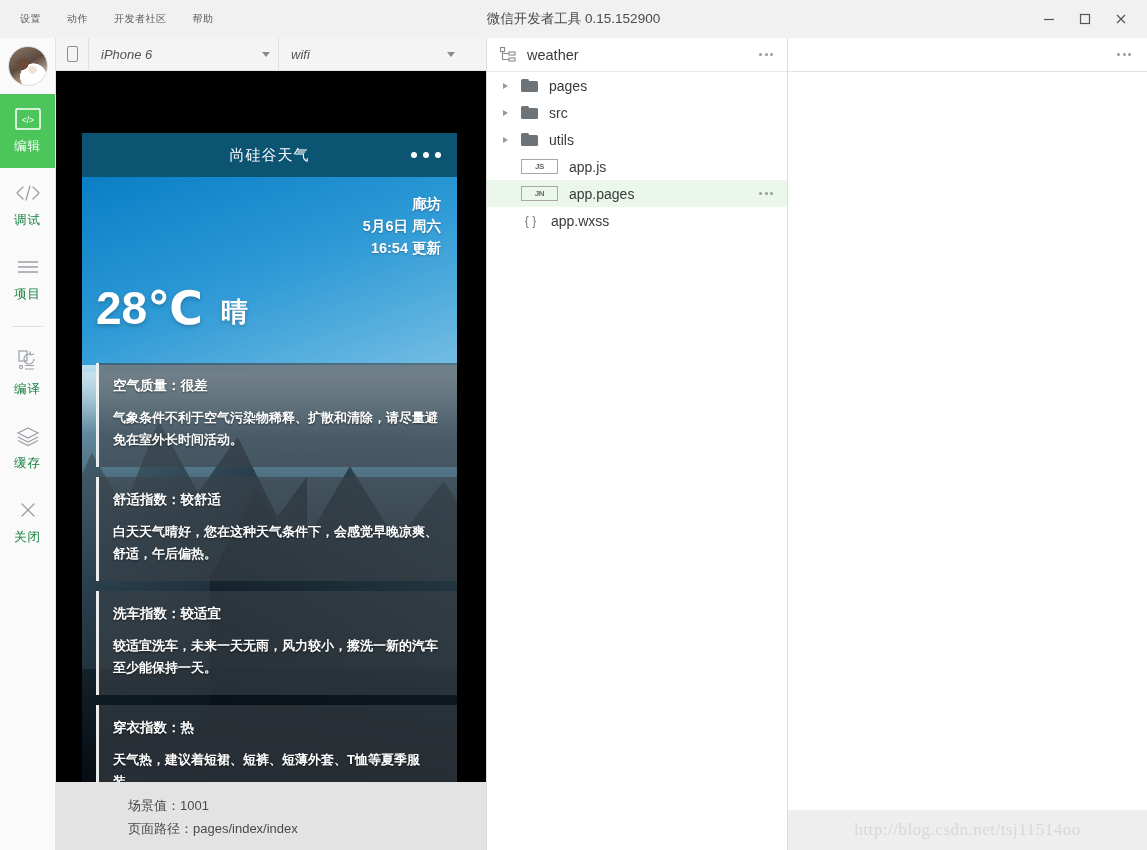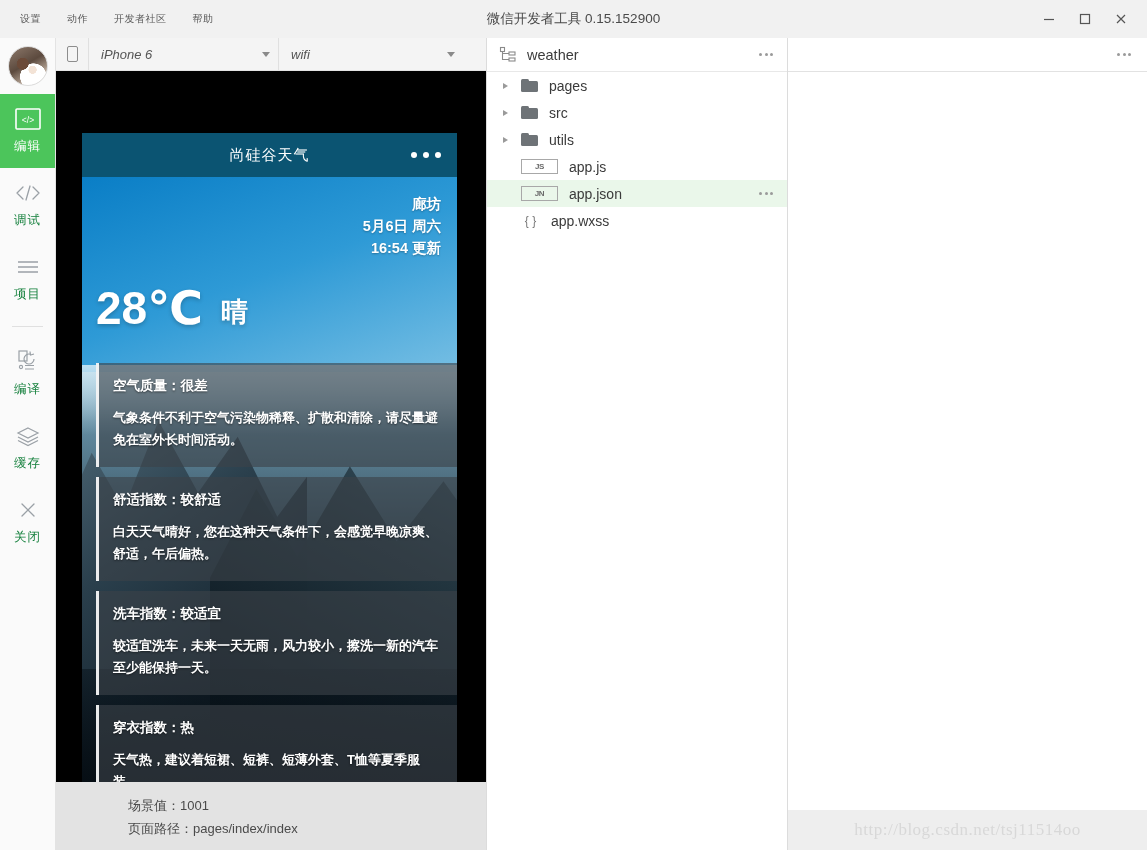--- a/index.html
+++ b/index.html
@@ -492,21 +492,21 @@
       <span class="name">utils</span>
     </div>
     <div class="tree-row">
       <span class="arrow"></span>
       <span class="file-ico">JS</span>
       <span class="name">app.js</span>
     </div>
     <div class="tree-row selected">
       <span class="arrow"></span>
       <span class="file-ico">JN</span>
-      <span class="name">app.json</span>
+      <span class="name">app.pages</span>
       <span class="dots-btn">
           <i></i>
           <i></i>
           <i></i>
         </span>
     </div>
     <div class="tree-row">
       <span class="arrow"></span>
       <span class="brace-ico">{ }</span>
       <span class="name">app.wxss</span>

